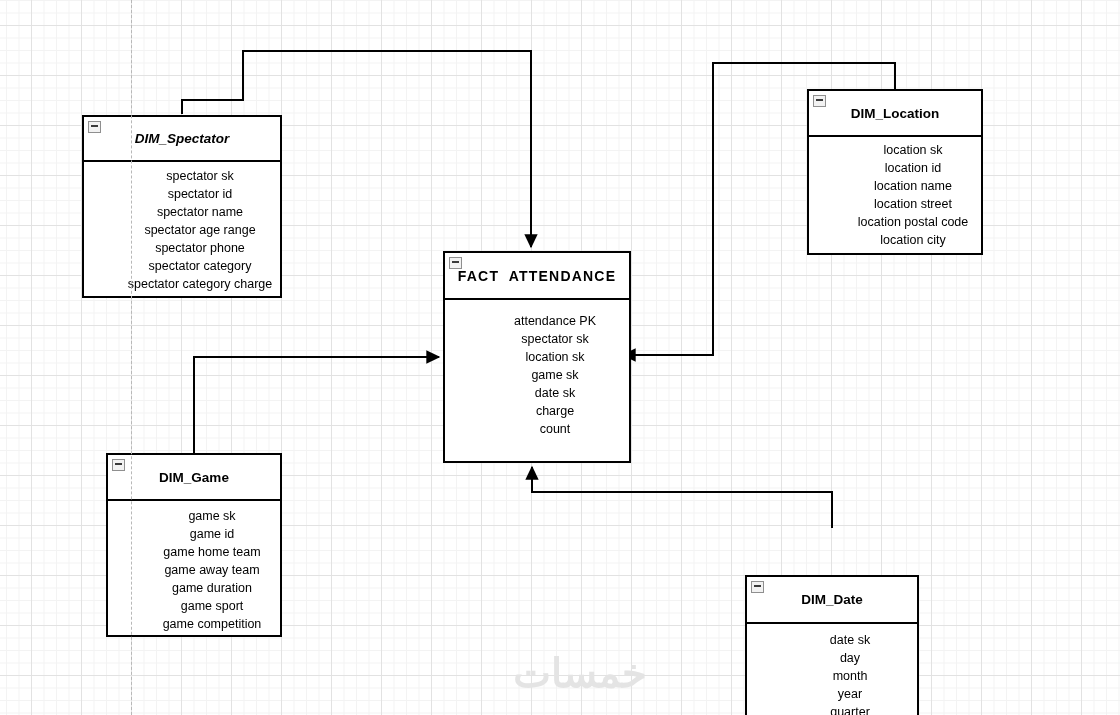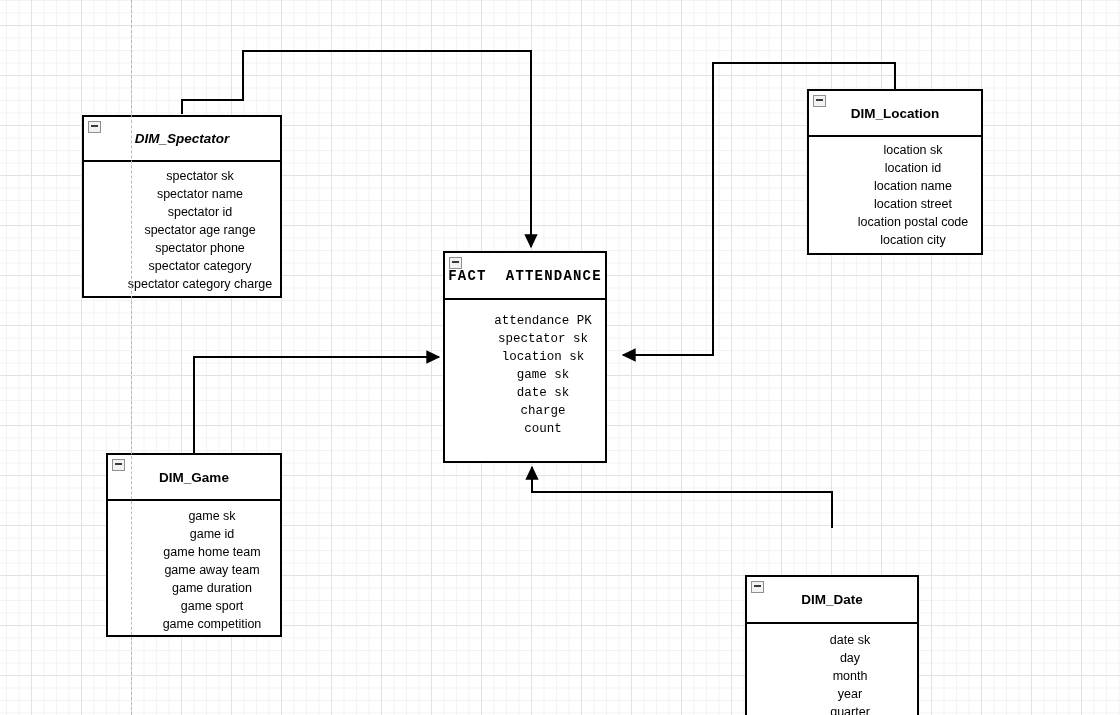--- a/index.html
+++ b/index.html
@@ -95,20 +95,21 @@
     direction:rtl;
     z-index:0;
     user-select:none;
   }
 </style>
 </head>
 <body>
 
 <div class="canvas">
 
+  <div class="watermark">خمسات</div>
 
   <svg class="connectors" width="1120" height="715" viewBox="0 0 1120 715" xmlns="http://www.w3.org/2000/svg">
     <defs>
       <marker id="arrow" viewBox="0 0 12 12" refX="10.5" refY="6" markerWidth="8" markerHeight="8" orient="auto-start-reverse">
         <path d="M1,1 L11.5,6 L1,11 Z" fill="#000000"></path>
       </marker>
     </defs>
     <path d="M 182 114 L 182 100 L 243 100 L 243 51 L 531 51 L 531 247" fill="none" stroke="#000000" stroke-width="2" marker-end="url(#arrow)"></path>
     <path d="M 895 90 L 895 63 L 713 63 L 713 355 L 623 355" fill="none" stroke="#000000" stroke-width="2" marker-end="url(#arrow)"></path>
     <path d="M 194 454 L 194 357 L 439 357" fill="none" stroke="#000000" stroke-width="2" marker-end="url(#arrow)"></path>
@@ -117,22 +118,22 @@
 
   <div class="entity" style="left:82px;top:115px;width:200px;height:183px;">
     <div class="entity-header" style="height:45px;font-style:italic;">
       <span class="collapse-btn">
           <span class="minus"></span>
         </span>
       <span class="entity-title">DIM_Spectator</span>
     </div>
     <div class="entity-body" style="padding-top:5px;">
       <div class="field">spectator sk</div>
+      <div class="field">spectator id</div>
       <div class="field">spectator name</div>
-      <div class="field">spectator id</div>
       <div class="field">spectator age range</div>
       <div class="field">spectator phone</div>
       <div class="field">spectator category</div>
       <div class="field">spectator category charge</div>
     </div>
   </div>
 
   <div class="entity" style="left:807px;top:89px;width:176px;height:166px;">
     <div class="entity-header" style="height:46px;">
       <span class="collapse-btn">
@@ -143,21 +144,21 @@
     <div class="entity-body" style="padding-top:4px;">
       <div class="field">location sk</div>
       <div class="field">location id</div>
       <div class="field">location name</div>
       <div class="field">location street</div>
       <div class="field">location postal code</div>
       <div class="field">location city</div>
     </div>
   </div>
 
-  <div class="entity fact" style="left:443px;top:251px;width:164px;height:212px;font-family:Liberation Mono, monospace;">
+  <div class="entity fact" style="left:443px;top:251px;width:188px;height:212px;">
     <div class="entity-header" style="height:47px;">
       <span class="collapse-btn">
           <span class="minus"></span>
         </span>
       <span class="entity-title">FACT  ATTENDANCE</span>
     </div>
     <div class="entity-body" style="padding-top:12px;">
       <div class="field">attendance PK</div>
       <div class="field">spectator sk</div>
       <div class="field">location sk</div>

